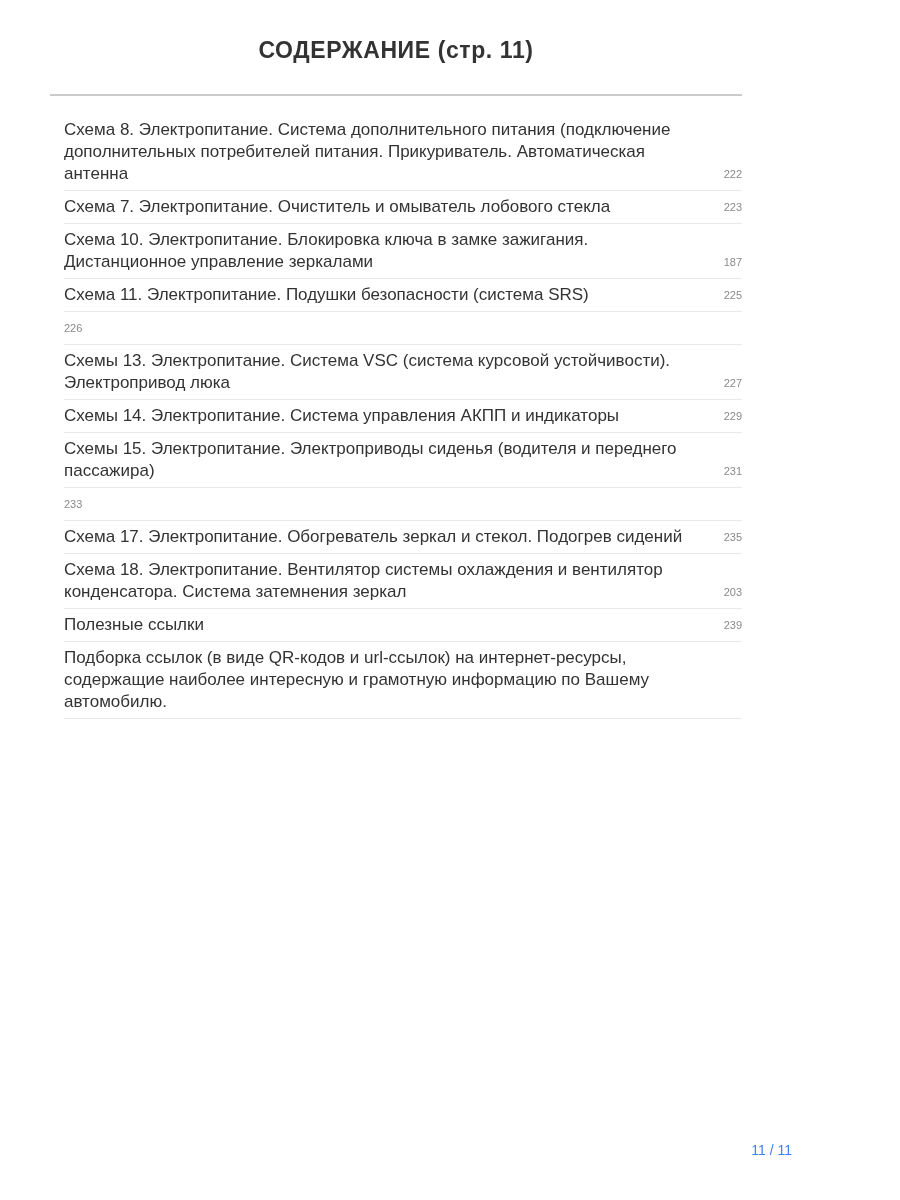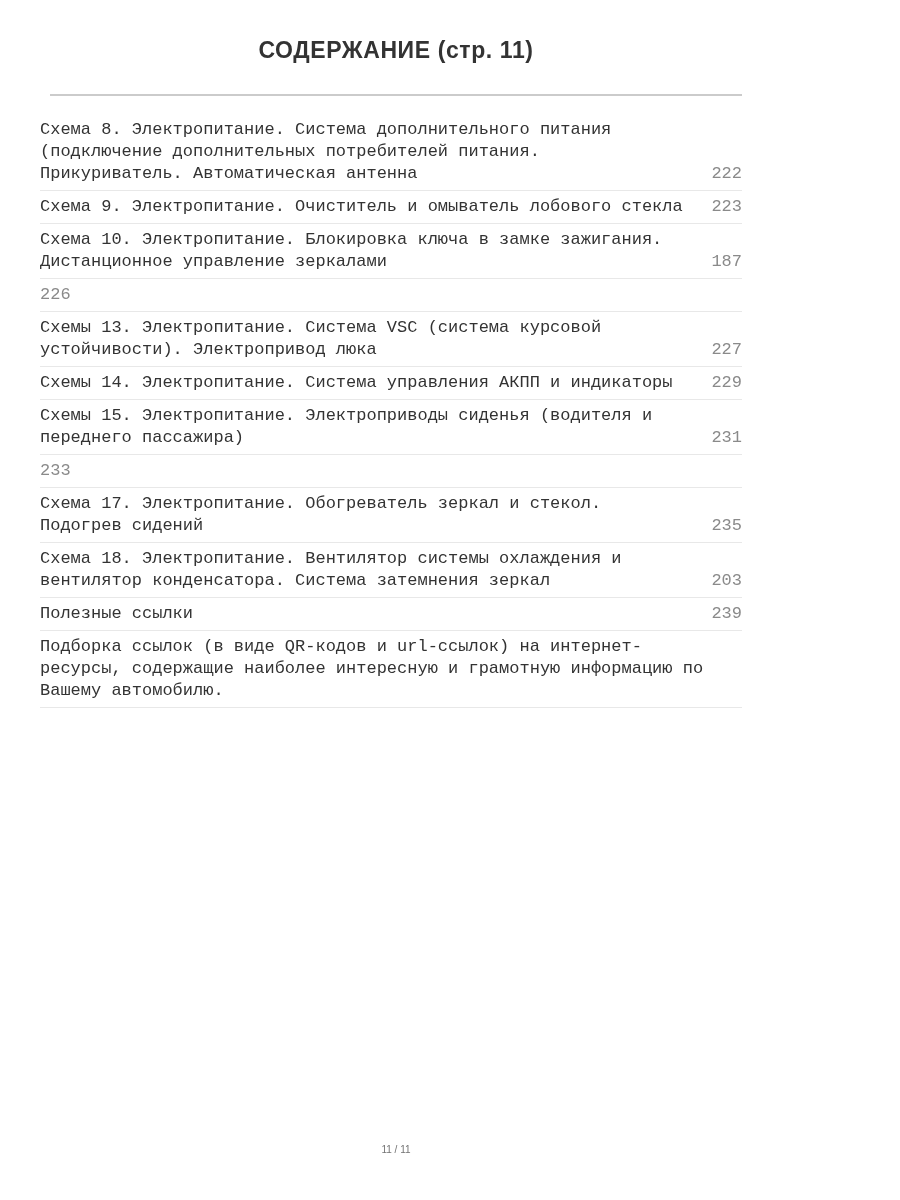--- a/index.html
+++ b/index.html
@@ -16,80 +16,84 @@
     font-size: 23px;
     font-weight: 700;
     color: #333333;
     letter-spacing: 0.6px;
   }
   .rule {
     margin: 30px 50px 0 50px;
     border: none;
     border-top: 2px solid #cbcbcb;
   }
-  .toc { margin: 18px 50px 0 40px; font-family: Liberation Mono, monospace; }
+  .toc { margin: 18px 50px 0 64px; }
   .toc-row {
     display: flex;
     justify-content: space-between;
     align-items: flex-end;
     padding: 5px 0 5px 0;
     border-bottom: 1px solid #e8e8e8;
   }
   .toc-label {
     flex: 1 1 auto;
     font-size: 17px;
     line-height: 22px;
     color: #333333;
     padding-right: 26px;
   }
   .toc-page {
     flex: 0 0 auto;
-    font-size: 17px;
+    font-size: 11px;
     line-height: 22px;
     color: #8a8a8a;
     white-space: nowrap;
   }
   .footer {
     position: absolute;
     top: 1141px;
     left: 0;
     width: 100%;
-    text-align: center;
-    font-size: 10px;
+    text-align: right;
+    font-size: 14px;
     line-height: 18px;
-    color: #737373;
+    color: #3b82f6;
   }
 </style>
 </head>
 <body>
 
 <div class="page">
 
   <div class="header">
     <div class="title">СОДЕРЖАНИЕ (стр. 11)</div>
   </div>
 
   <hr class="rule">
 
   <div class="toc">
   <div class="toc-row">
     <span class="toc-label">Схема 8. Электропитание. Система дополнительного питания (подключение дополнительных потребителей питания. Прикуриватель. Автоматическая антенна</span>
     <span class="toc-page">222</span>
   </div>
 
   <div class="toc-row">
-    <span class="toc-label">Схема 9. Электропитание. Очиститель и омыватель лобового стекла</span>
+    <span class="toc-label">Схема 7. Электропитание. Очиститель и омыватель лобового стекла</span>
     <span class="toc-page">223</span>
   </div>
 
   <div class="toc-row">
     <span class="toc-label">Схема 10. Электропитание. Блокировка ключа в замке зажигания. Дистанционное управление зеркалами</span>
     <span class="toc-page">187</span>
   </div>
 
+  <div class="toc-row">
+    <span class="toc-label">Схема 11. Электропитание. Подушки безопасности (система SRS)</span>
+    <span class="toc-page">225</span>
+  </div>
 
   <div class="toc-row">
     <span class="toc-page">226</span>
   </div>
 
   <div class="toc-row">
     <span class="toc-label">Схемы 13. Электропитание. Система VSC (система курсовой устойчивости). Электропривод люка</span>
     <span class="toc-page">227</span>
   </div>
 

